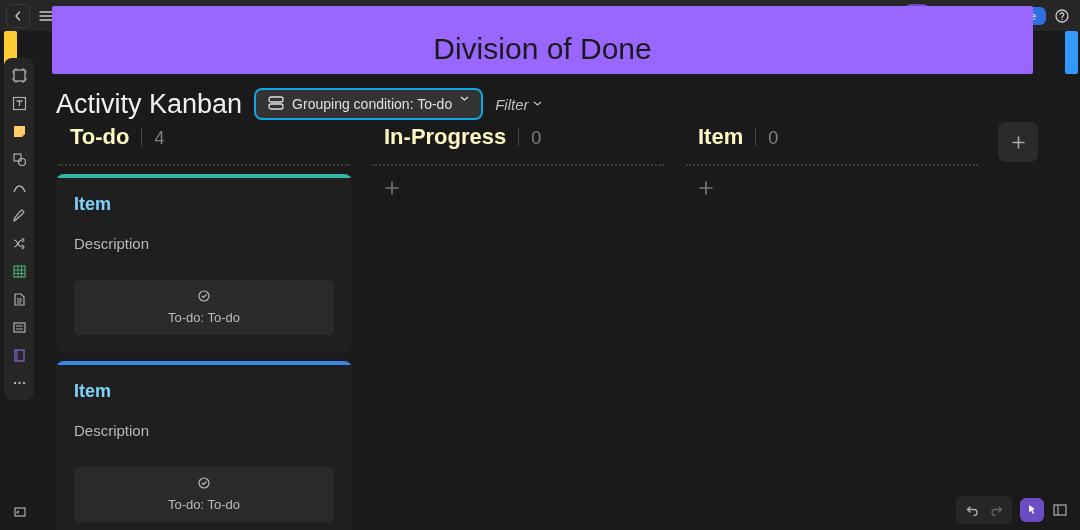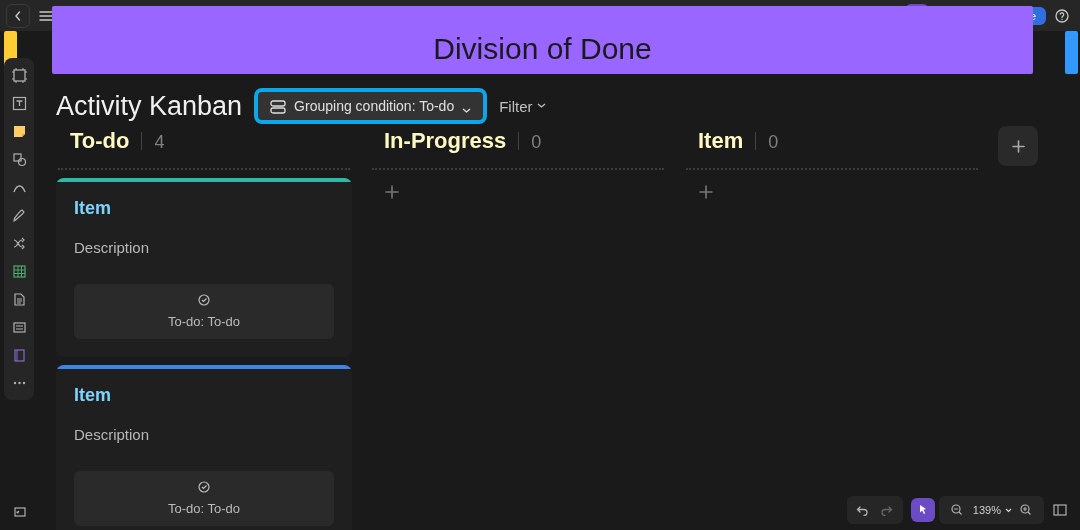--- a/index.html
+++ b/index.html
@@ -24,22 +24,22 @@
     .tool-btn.active { color: #ffcc66; }
     .yellow-strip { position:absolute; left:4px; top:31px; width:13px; height:43px; background:#ffcc33; border-radius:2px; z-index:2; }
     .blue-strip { position:absolute; right:2px; top:31px; width:13px; height:43px; background:#3399ff; border-radius:2px; z-index:2; }
     .purple-banner { position:absolute; top:6px; left:52px; right:47px; height:68px; background:#9966ff; display:flex; align-items:center; justify-content:center; padding-top:18px; border-radius:2px; z-index:2; }
     .banner-title { color: #1a1a1a; font-size: 30px; font-weight: 500; }
     
     
     .content { position: absolute; top: 88px; left: 56px; right: 30px; bottom: 30px; }
     .header-row { display: flex; align-items: center; gap: 12px; }
     .board-title { font-size: 27px; font-weight: 500; color: #f0f0f0; }
-    .grouping-pill { background: #333333; border: 4px solid #0ea5e9; border-radius: 8px; padding: 6px 12px; display: flex; align-items: flex-end; gap: 8px; font-size: 14px; color: #e0e0e0; cursor: pointer; }
-    .filter-pill { font-size: 15px; color: #c0c0c0; cursor: pointer; display:flex; align-items:center; gap:4px; }
+    .grouping-pill { background: #333333; border: 2px solid #0ea5e9; border-radius: 8px; padding: 6px 12px; display: flex; align-items: flex-start; gap: 8px; font-size: 14px; color: #e0e0e0; cursor: pointer; }
+    .filter-pill { font-size: 15px; color: #c0c0c0; cursor: pointer; display:flex; align-items:center; gap:4px;font-style:italic; }
     
     
     .columns { display: flex; gap: 18px; align-items: flex-start; }
     .column { width: 296px; background: transparent; }
     .col-head { display: flex; align-items: baseline; gap: 12px; padding: 4px 14px 14px 14px; }
     .col-title { font-size: 22px; font-weight: 600; color: #fef9c3; }
     .col-sep { width: 1px; height: 18px; background: #444; align-self: center; }
     .col-count { font-size: 18px; color: #808080; }
     .col-dots { height: 2px; border-top: 2px dotted #3c3c3c; margin: 0 2px 4px 2px; }
     .add-card-btn { padding: 10px 14px; cursor: pointer; display: flex; align-items: center; color: #777; }
@@ -367,39 +367,19 @@
         <svg width="13" height="12" viewBox="0 0 13 12">
           <path d="M9 3l2.5 2.5L9 8M11 5.5H5a3 3 0 0 0 0 6" stroke="currentColor" stroke-width="1.3" fill="none" stroke-linecap="round"></path>
         </svg>
       </div>
   </div>
   <div class="mini-btn active">
     <svg width="12" height="12" viewBox="0 0 12 12">
         <path d="M3 1l6 4-2.5.8 1.7 3.5-1.3.6-1.7-3.5L3 8.5z" fill="currentColor"></path>
       </svg>
   </div>
-  <div class="zoom-wrap">
-    <div class="mini-btn">
-        <svg width="12" height="12" viewBox="0 0 12 12">
-          <circle cx="5" cy="5" r="4" stroke="currentColor" stroke-width="1.2" fill="none"></circle>
-          <path d="M3 5h4M8 8l2.5 2.5" stroke="currentColor" stroke-width="1.2"></path>
-        </svg>
-      </div>
-    <span class="zoom-level">139%</span>
-    <span>
-        <svg width="7" height="5" viewBox="0 0 7 5">
-          <path d="M1 1l2.5 2.5L6 1" stroke="currentColor" stroke-width="1.1" fill="none"></path>
-        </svg>
-      </span>
-    <div class="mini-btn">
-        <svg width="12" height="12" viewBox="0 0 12 12">
-          <circle cx="5" cy="5" r="4" stroke="currentColor" stroke-width="1.2" fill="none"></circle>
-          <path d="M3 5h4M5 3v4M8 8l2.5 2.5" stroke="currentColor" stroke-width="1.2"></path>
-        </svg>
-      </div>
-  </div>
   <div class="mini-btn">
     <svg width="14" height="12" viewBox="0 0 14 12">
         <rect x="1" y="1" width="12" height="10" stroke="currentColor" stroke-width="1.2" fill="none"></rect>
         <path d="M5 1v10" stroke="currentColor" stroke-width="1.1"></path>
       </svg>
   </div>
 </div>
 
 </body></html>

